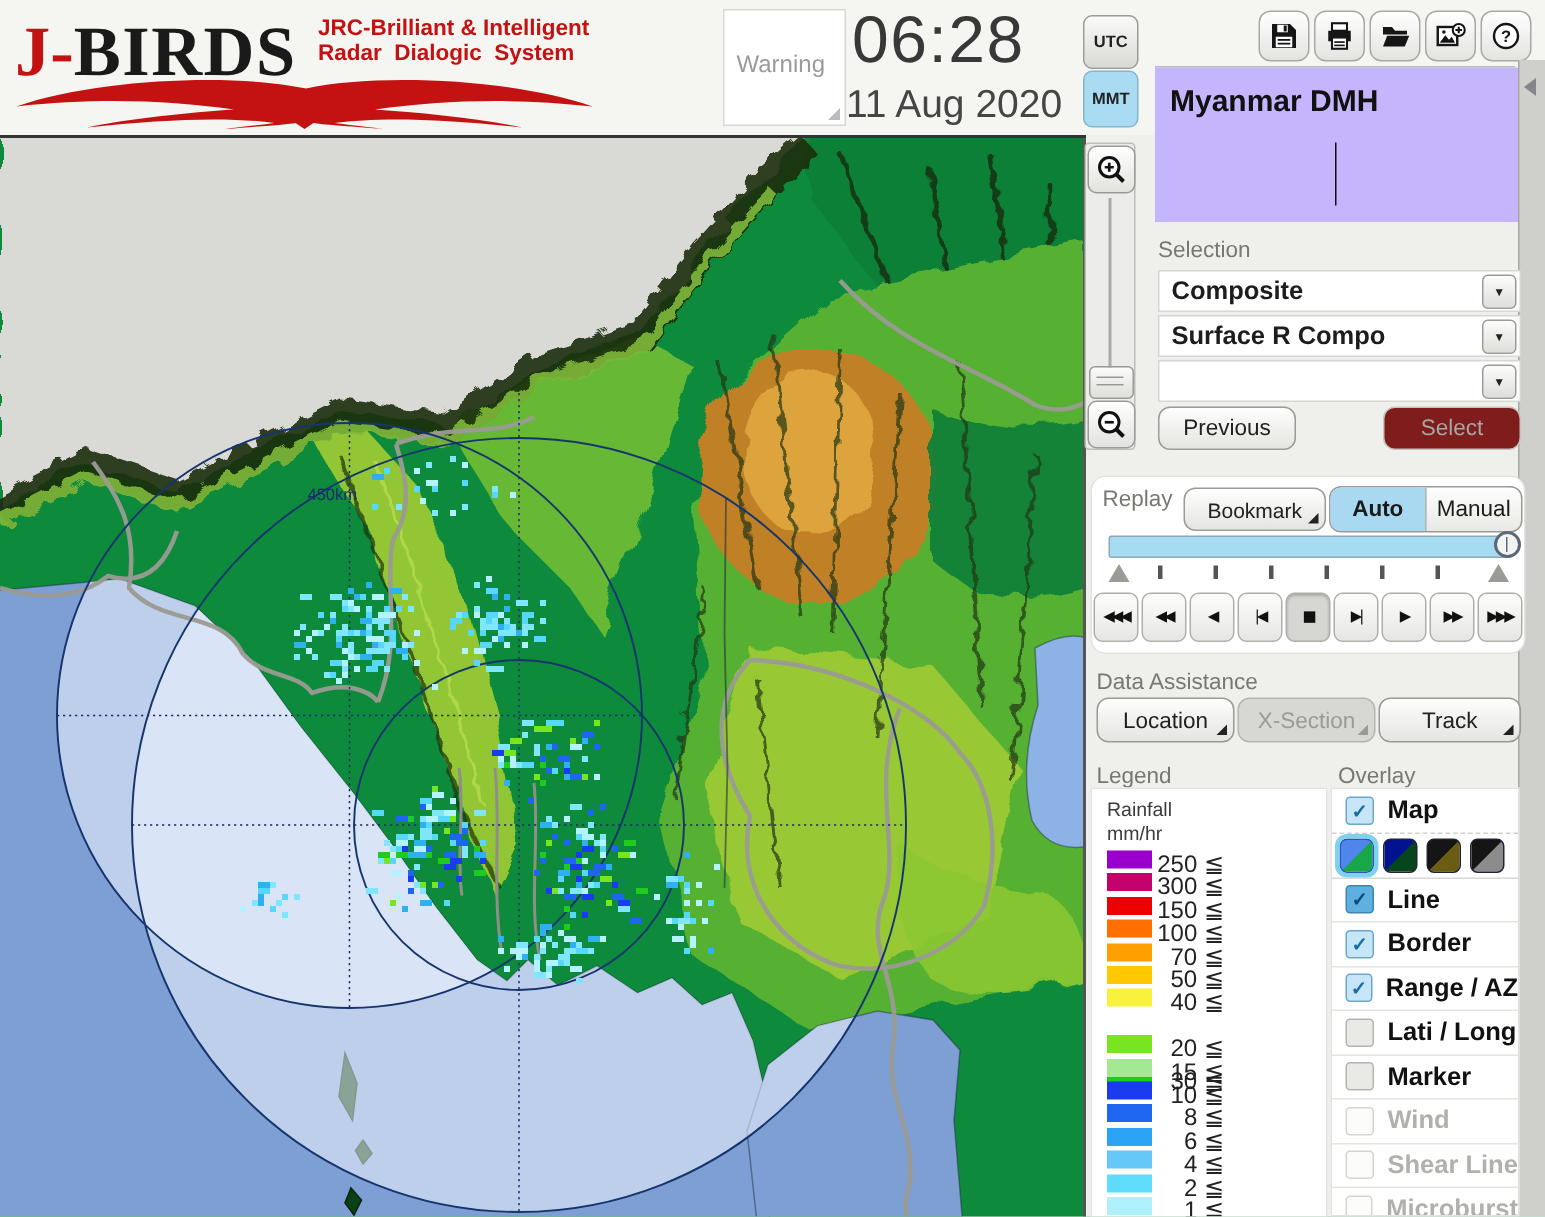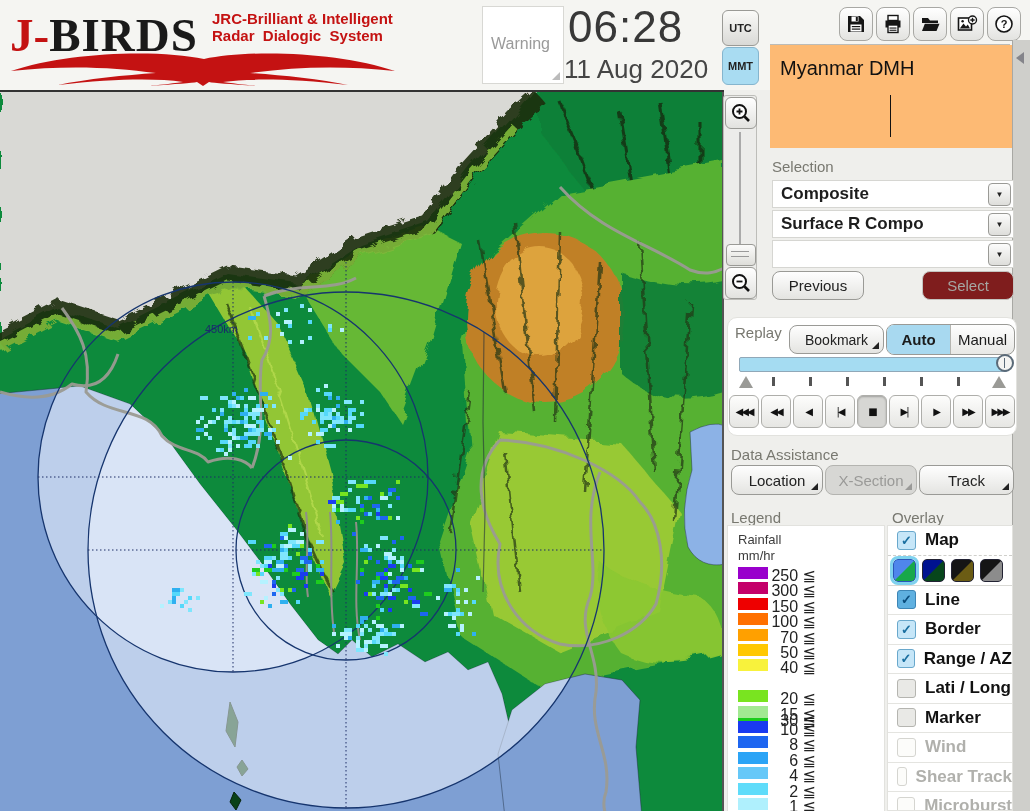--- a/index.html
+++ b/index.html
@@ -16,21 +16,21 @@
   #warning-box .lbl{position:absolute;left:8px;top:28px;color:#9a9a9a;font-size:16px;}
   #warning-box:after{content:"";position:absolute;right:3px;bottom:3px;border-style:solid;border-width:0 0 8px 8px;border-color:transparent transparent #bbb transparent;}
   #clock-time{position:absolute;left:568px;top:2px;font-size:44px;color:#383838;letter-spacing:1px;}
   #clock-date{position:absolute;left:564px;top:54px;font-size:26px;color:#454545;}
   .tz-btn{position:absolute;left:722px;width:35px;border-radius:6px;font-size:11px;font-weight:bold;color:#222;display:flex;align-items:center;justify-content:center;cursor:pointer;}
   #tz-utc{top:10px;height:34px;background:linear-gradient(#fafaf8,#d9d9d6);border:1px solid #9a9a96;}
   #tz-mmt{top:47px;height:36px;background:#a9dcf2;border:1px solid #85b5ce;}
   #toolbar{position:absolute;left:839px;top:7px;display:flex;gap:3px;}
   .tool-btn{width:32px;height:32px;border-radius:8px;border:1px solid #a8a8a4;background:linear-gradient(#ffffff,#e3e3e0);display:flex;align-items:center;justify-content:center;cursor:pointer;}
   #panel-sep{position:absolute;left:770px;top:44px;width:240px;height:1px;background:#bcbcb8;}
-  #station-box{position:absolute;left:770px;top:45px;width:242px;height:103px;background:#fdba74;}
+  #station-box{position:absolute;left:770px;top:45px;width:242px;height:103px;background:#c4b5fd;font-weight:bold;}
   #station-box .txt{position:absolute;left:10px;top:12px;font-size:20px;color:#111;}
   #caret{position:absolute;left:120px;top:50px;width:1px;height:42px;background:#111;}
   #splitter{position:absolute;left:1012px;top:40px;width:18px;height:771px;background:#cfcfcb;border-left:1px solid #a8a8a4;}
   #splitter .tri{position:absolute;left:3px;top:12px;width:0;height:0;border-style:solid;border-width:6px 8px 6px 0;border-color:transparent #84848a transparent transparent;}
 
   
   .section-label{position:absolute;font-size:15px;color:#787870;}
   .btn{position:absolute;border:1px solid #9a9a96;border-radius:8px;background:linear-gradient(#fefefe,#e4e4e1);font-size:15px;color:#222;display:flex;align-items:center;justify-content:center;cursor:pointer;}
   .btn.disabled{background:#7f1d1d;border-color:#c4c4c0;color:#a6a6a2;cursor:default;}
   .corner:after{content:"";position:absolute;right:4px;bottom:4px;border-style:solid;border-width:0 0 7px 7px;border-color:transparent transparent #222 transparent;}
@@ -940,21 +940,21 @@
       <div class="ov-row">
         <span class="cb cb-un"></span>
         <span class="ov-label">Marker</span>
       </div>
       <div class="ov-row">
         <span class="cb cb-dis"></span>
         <span class="ov-label dis">Wind</span>
       </div>
       <div class="ov-row">
         <span class="cb cb-dis"></span>
-        <span class="ov-label dis">Shear Track</span>
+        <span class="ov-label dis">Shear Line</span>
       </div>
       <div class="ov-row">
         <span class="cb cb-dis"></span>
         <span class="ov-label dis">Microburst</span>
       </div>
     </div>
 
 </div>
 
 </body></html>

